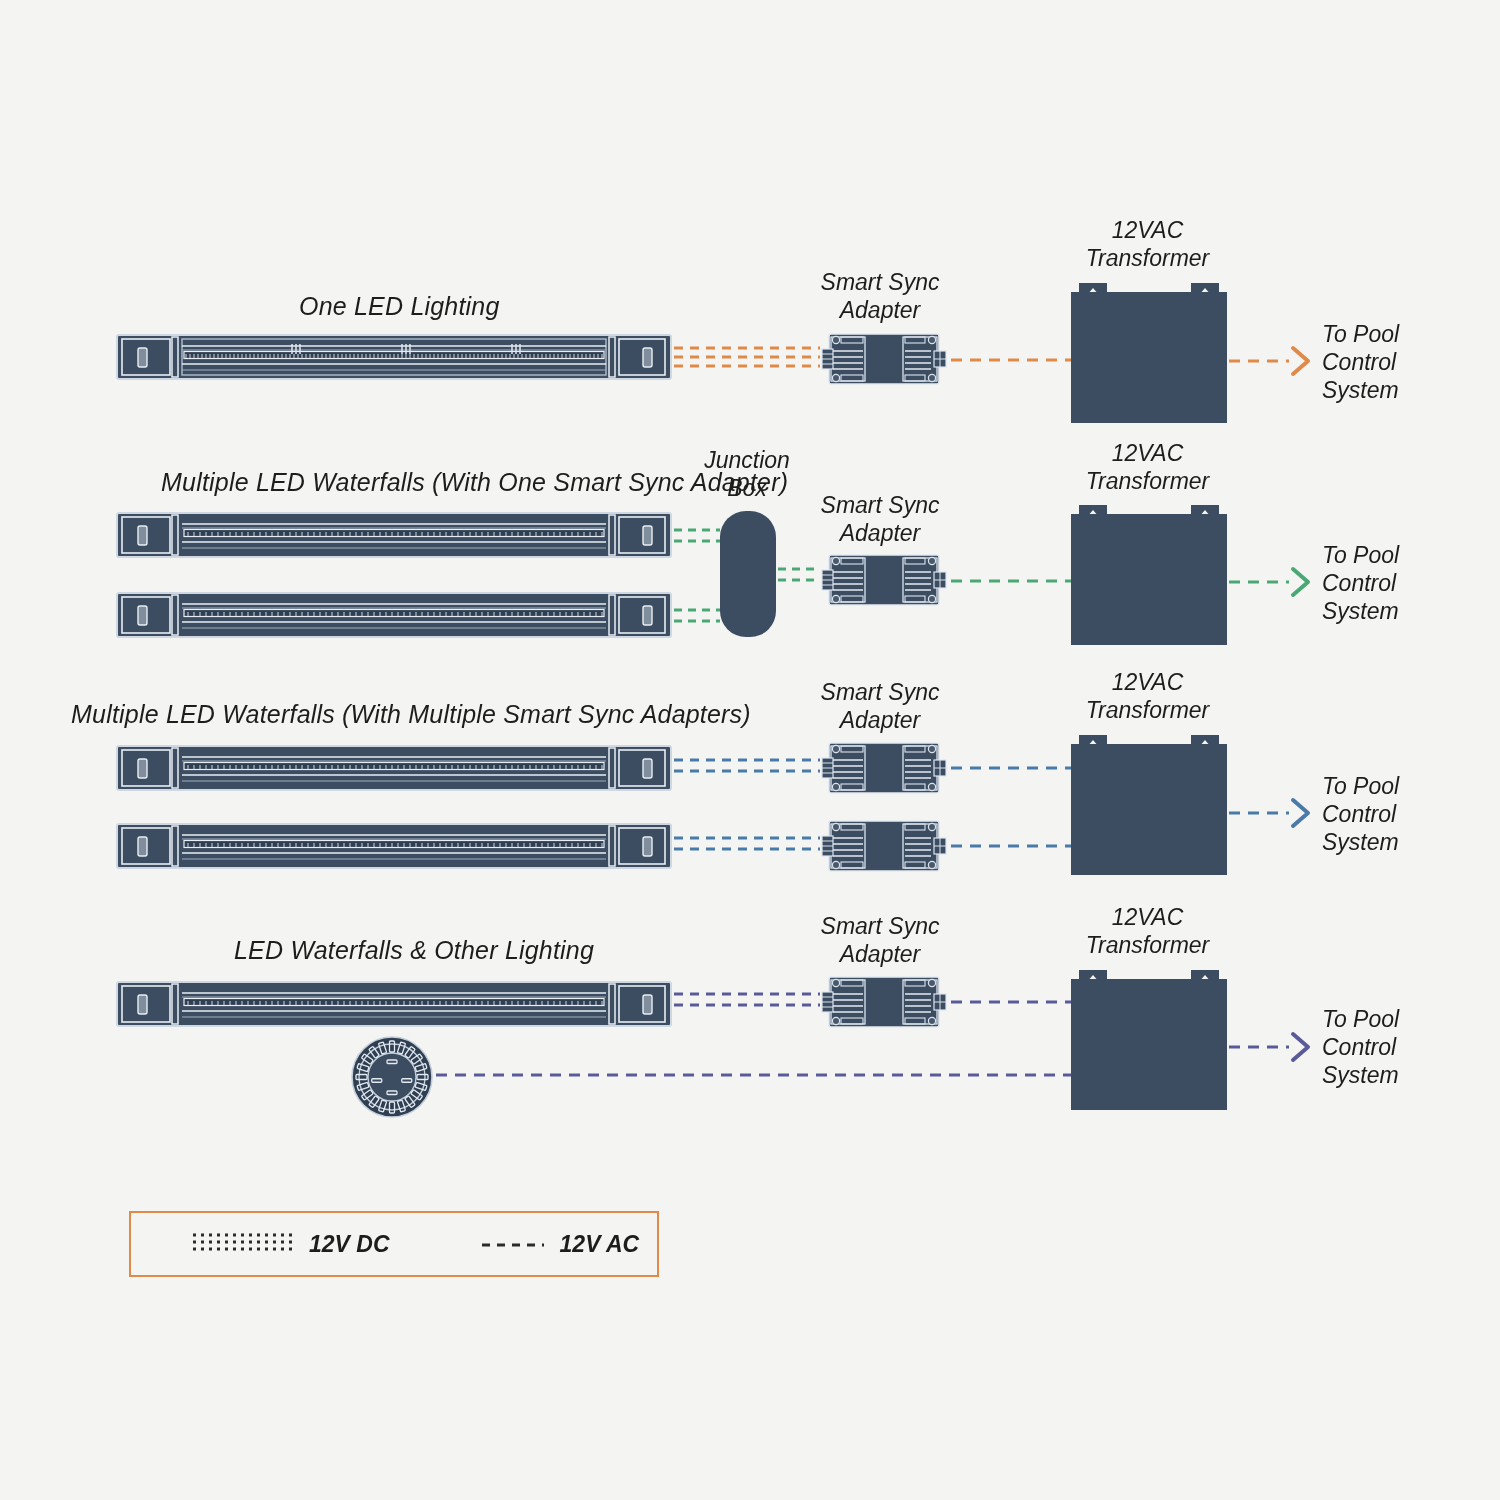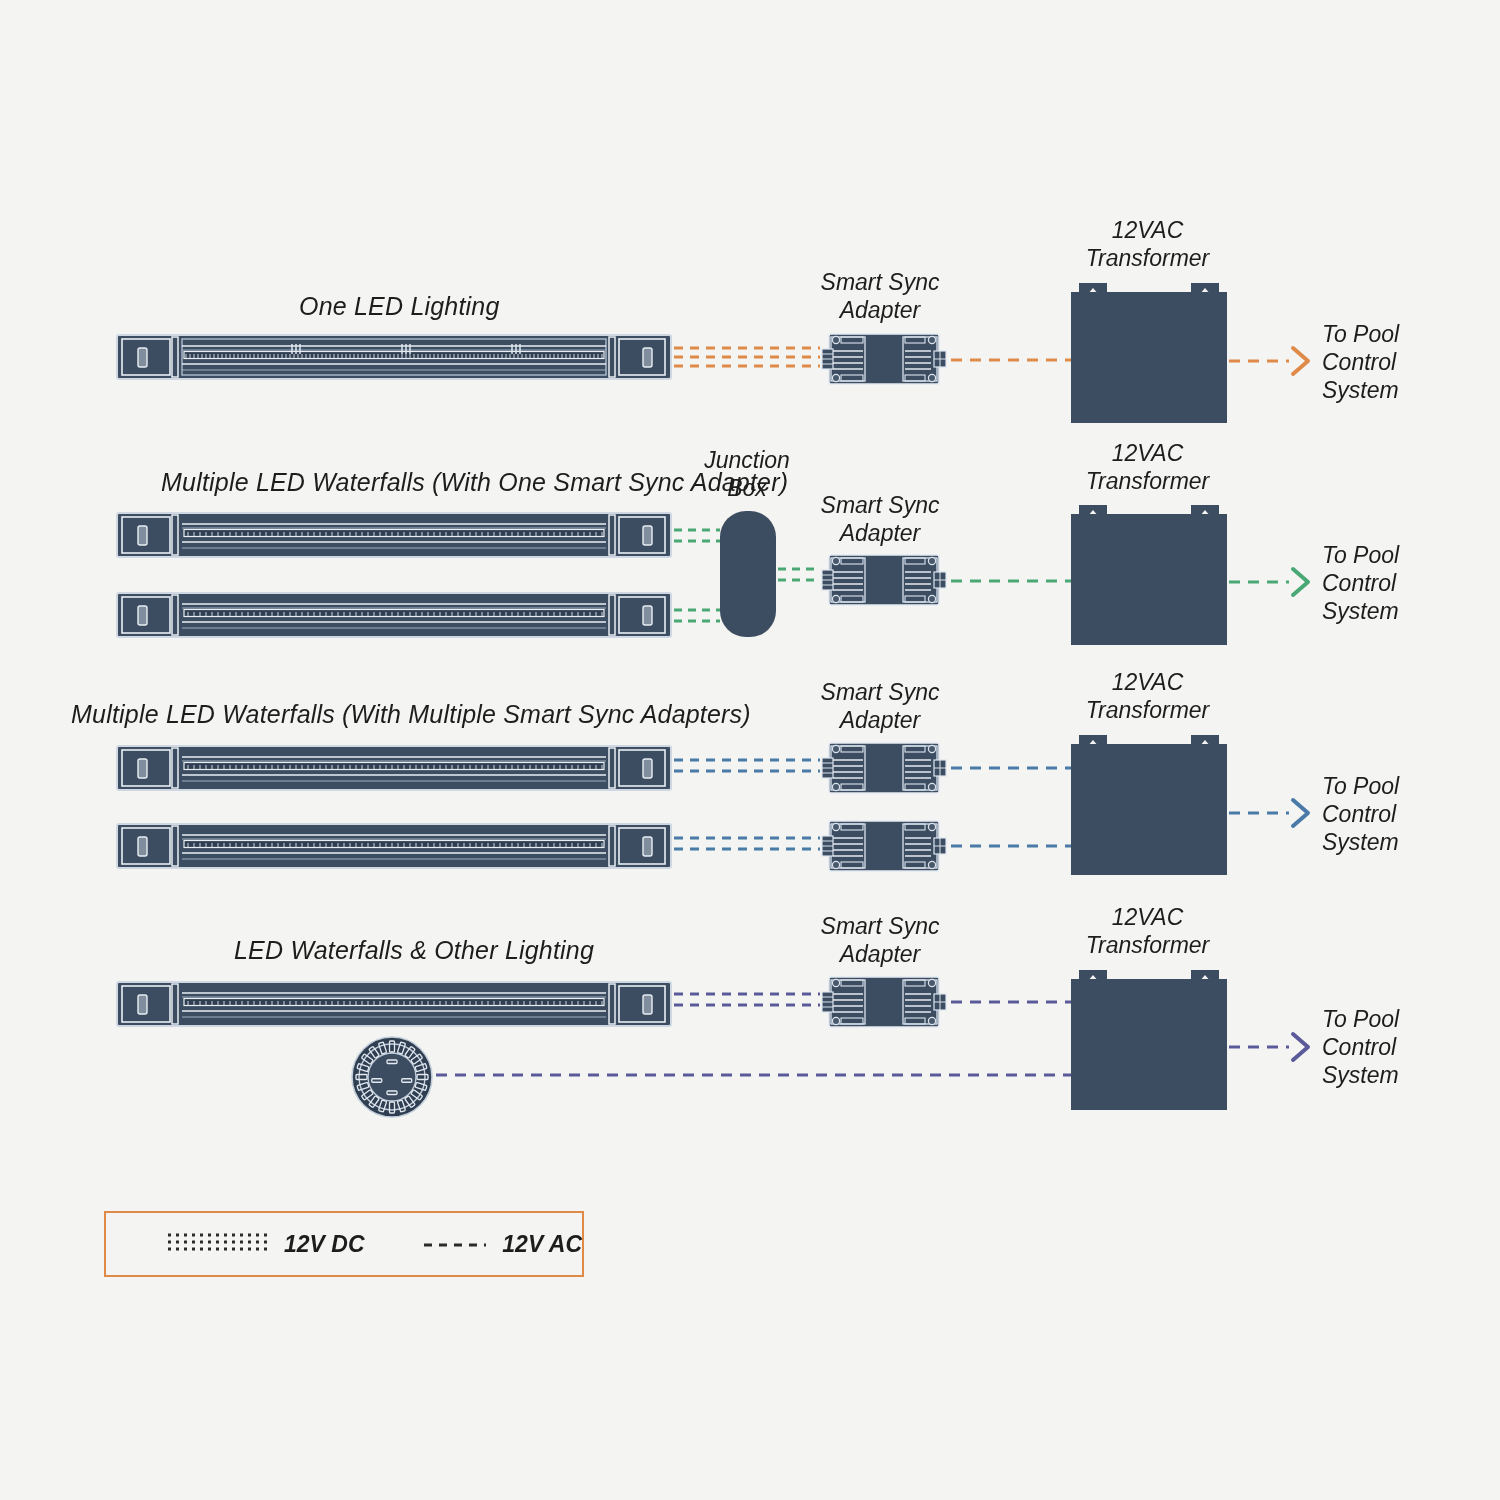--- a/index.html
+++ b/index.html
@@ -643,21 +643,21 @@
     </svg>
   </div>
 
   <div class="wire" style="left:1229px;top:1031px;">
     <svg width="86" height="32" viewBox="0 0 86 32">
       <line x1="0" y1="16" x2="60" y2="16" stroke="#5a5a9a" stroke-width="3" stroke-dasharray="11 8"></line>
       <path d="M64 3 L79 16 L64 29" fill="none" stroke="#5a5a9a" stroke-width="4" stroke-linecap="round" stroke-linejoin="round"></path>
     </svg>
   </div>
 
-  <div class="legend" style="left:104px;top:1211px;width:480px;height:66px;">
+  <div class="legend" style="left:129px;top:1211px;width:530px;height:66px;">
     <div class="legend-row">
       <div class="legend-item">
         <span>
           <svg width="100" height="22" viewBox="0 0 100 22">
             <g stroke="#2b2b2b" stroke-width="3" stroke-dasharray="3 5">
               <line x1="0" y1="4" x2="100" y2="4"></line>
               <line x1="0" y1="11" x2="100" y2="11"></line>
               <line x1="0" y1="18" x2="100" y2="18"></line>
             </g>
           </svg>

